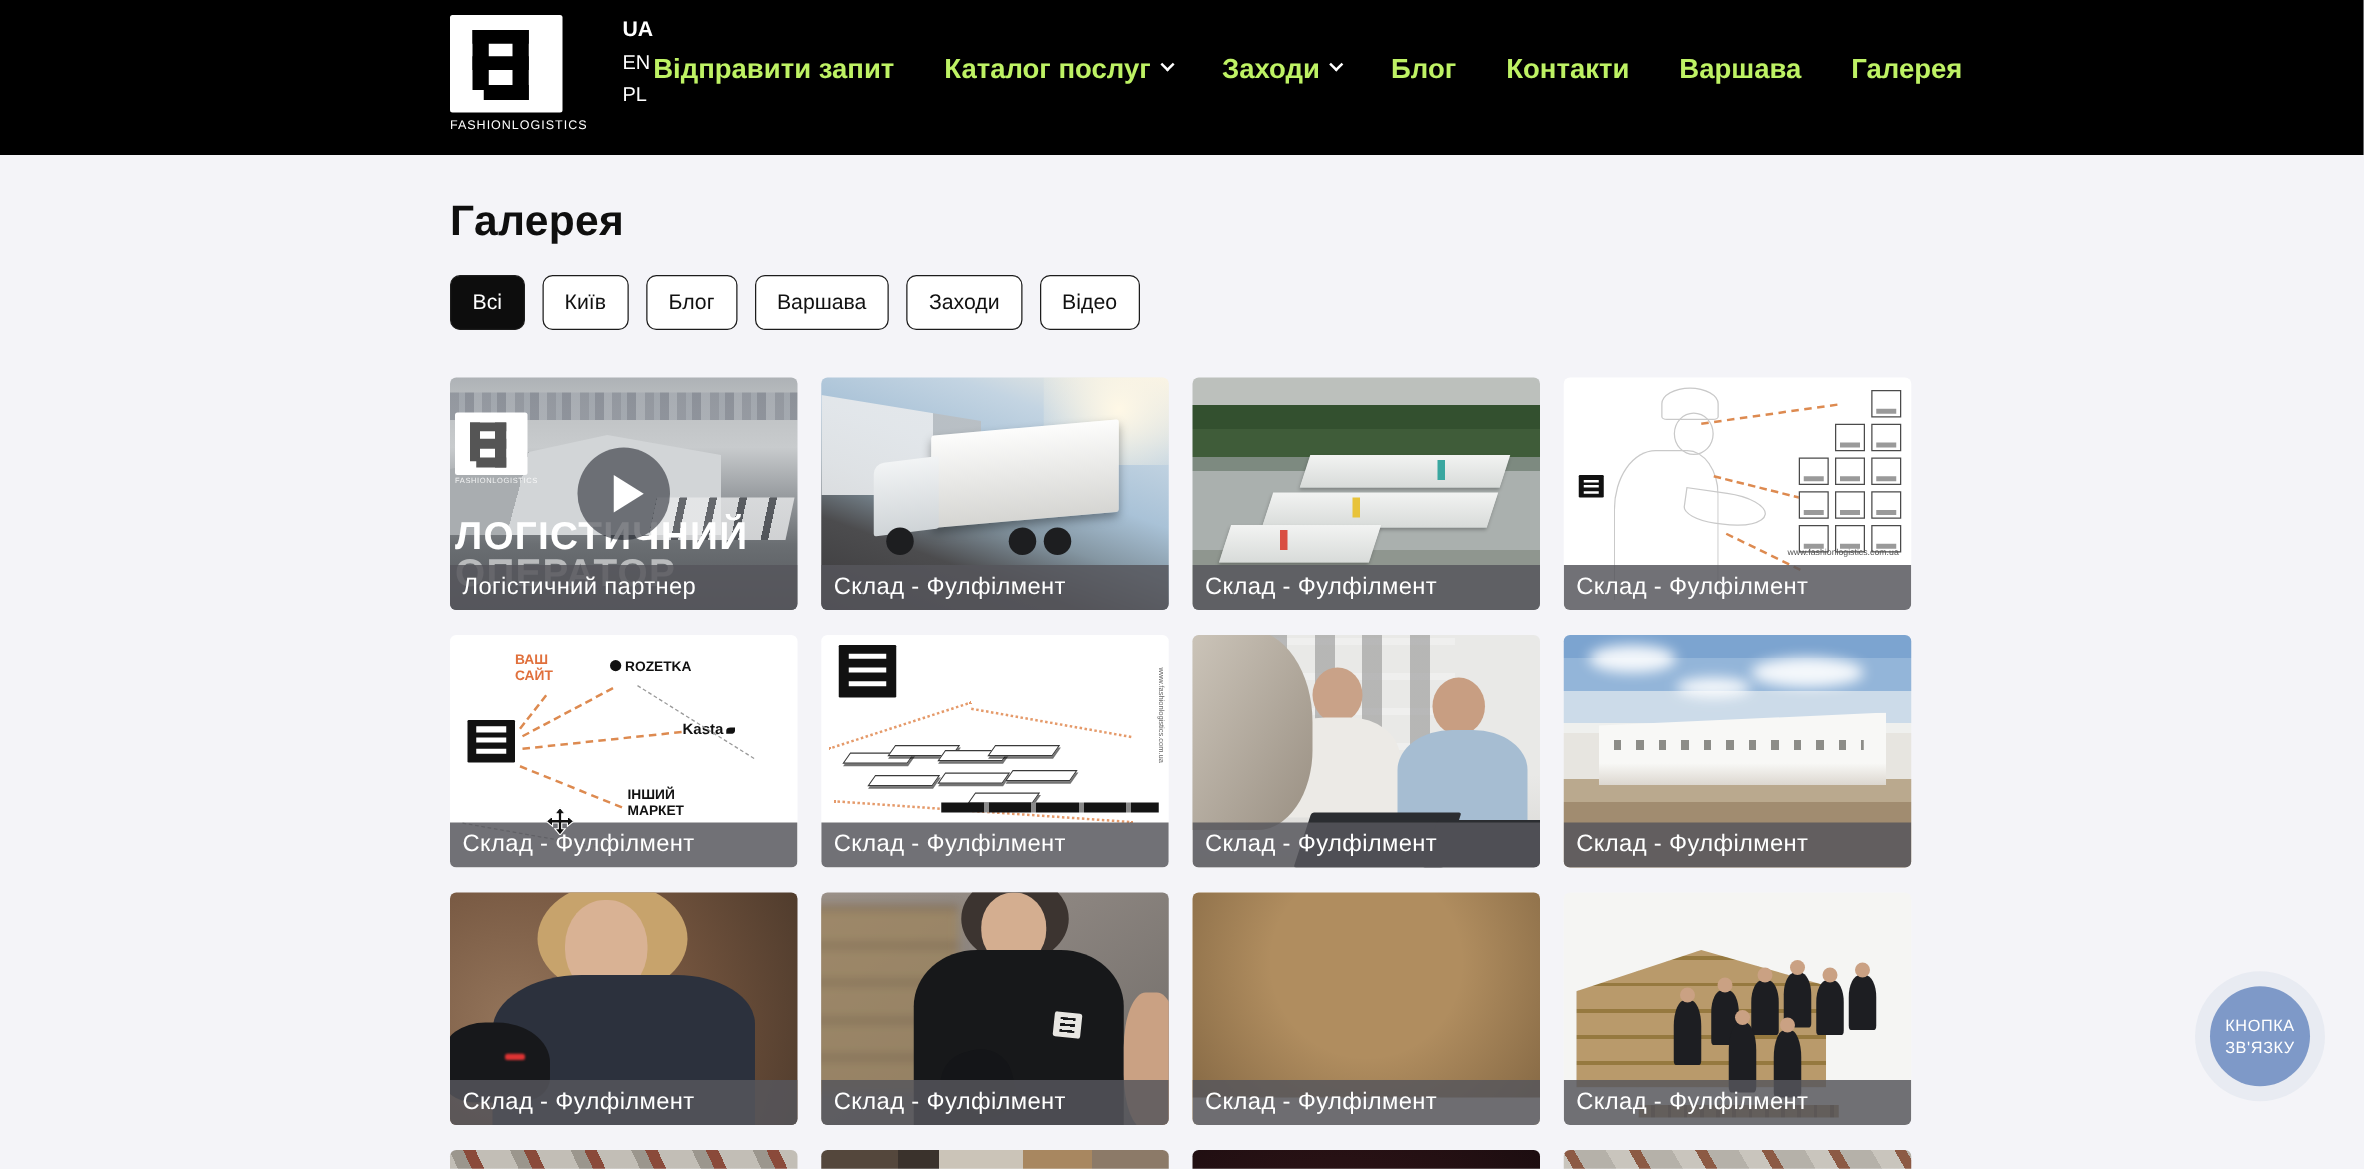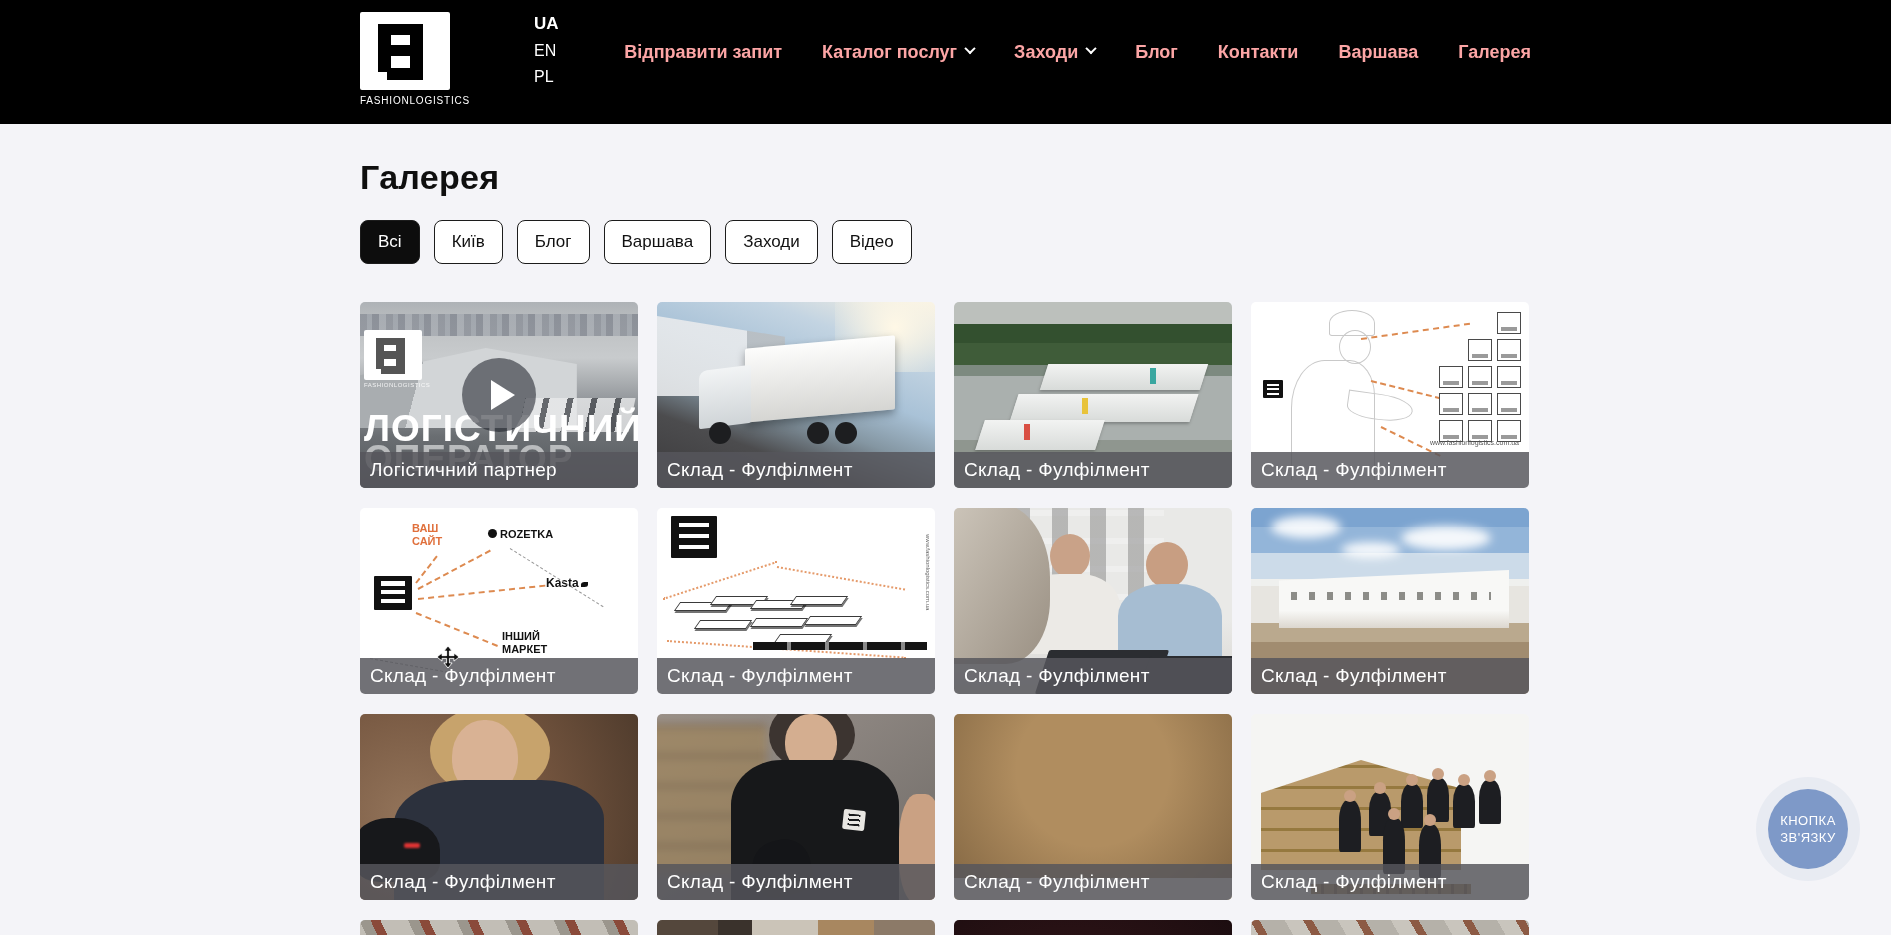--- a/index.html
+++ b/index.html
@@ -11,25 +11,25 @@
   .header-inner { width:1171px; margin:0 auto; height:100%; display:flex; align-items:flex-start; }
   .logo-block { margin-top:12px; width:92px; cursor:pointer; }
   .logo-square { width:90px; height:78px; background:#fff; border-radius:2px; position:relative; }
   .logo-square .bar { position:absolute; background:#000; }
   .b-top  { left:20%; top:15%;  width:50%; height:15%; }
   .b-mid  { left:20%; top:42%;  width:50%; height:15%; }
   .b-lstem{ left:20%; top:15%;  width:14%; height:62%; }
   .b-rstem{ left:56%; top:15%;  width:14%; height:72%; }
   .b-bot  { left:30%; top:72%;  width:40%; height:15%; }
   .brand-text { color:#fff; font-size:10px; letter-spacing:.8px; margin-top:5px; white-space:nowrap; }
-  .lang-col { margin-left:82px; margin-top:14px; display:flex; flex-direction:column; gap:8px; color:#fff; }
+  .lang-col { margin-left:46px; margin-top:14px; display:flex; flex-direction:column; gap:8px; color:#fff; }
   .lang { font-size:16px; cursor:pointer; }
   .lang.active { font-weight:700; font-size:17px; }
   .nav { margin-left:auto; display:flex; align-items:center; gap:40px; margin-top:42px; }
-  .nav-item { color:#fca5a5; font-size:18px; font-weight:700; white-space:nowrap; cursor:pointer; display:flex; align-items:center; }
+  .nav-item { color:#bef264; font-size:22px; font-weight:700; white-space:nowrap; cursor:pointer; display:flex; align-items:center; }
   .chev { width:8px; height:8px; border-right:2px solid #fff; border-bottom:2px solid #fff; transform:rotate(45deg) translate(-1px,-1px); margin-left:9px; margin-top:-5px; }
 
   
   .container { width:1171px; margin:0 auto; }
   .page-title { margin-top:34px; font-size:34px; font-weight:700; color:#0f0f0f; letter-spacing:.3px; }
   .filters { margin-top:23px; display:flex; gap:14px; }
   .chip { height:44px; padding:0 17px; display:flex; align-items:center; background:#fff; border:1.5px solid #1c1c1c; border-radius:8px; font-size:17px; color:#111; cursor:pointer; white-space:nowrap; }
   .chip.active { background:#0d0d0d; color:#fff; }
 
   .grid { margin-top:38px; display:grid; grid-template-columns:repeat(4,278px); column-gap:19px; row-gap:20px; }
@@ -41,21 +41,21 @@
   .fl .sq { position:absolute; inset:0; border-radius:1px; }
   .fl .r { position:absolute; }
 
   
   .art-video { background:linear-gradient(180deg,#aeb2b6 0%,#bfc2c4 14%,#c8cbcd 30%,#95999d 52%,#6a6e72 72%,#54575b 100%); }
   .skyline { position:absolute; top:12px; left:0; right:0; height:22px; background:repeating-linear-gradient(90deg,#878c95 0 7px,#9aa0a8 7px 12px,#7e838d 12px 19px,#a3a8af 19px 26px); opacity:.75; }
   .t1-building { position:absolute; left:0; top:46px; width:78%; height:80px; background:linear-gradient(105deg,#a9adb0 0 28%,#d2d5d7 28% 100%); clip-path:polygon(0 34%,58% 0,100% 20%,100% 100%,0 100%); }
   .t1-trucks { position:absolute; right:6px; top:96px; width:110px; height:34px; background:repeating-linear-gradient(90deg,#e8e9ea 0 18px,#4a4d52 18px 24px); opacity:.8; transform:skewX(-12deg); }
   .play-btn { position:absolute; left:50%; top:50%; transform:translate(-50%,-50%); width:74px; height:74px; border-radius:50%; background:rgba(24,27,37,.55); z-index:5; display:flex; align-items:center; justify-content:center; }
   .play-tri { width:0; height:0; border-left:24px solid #fff; border-top:15px solid transparent; border-bottom:15px solid transparent; margin-left:7px; }
-  .video-words { position:absolute; left:4px; bottom:14px; z-index:4; font-weight:700; font-size:37px; line-height:30px; letter-spacing:1px; color:#fff; }
+  .video-words { position:absolute; left:4px; bottom:14px; z-index:4; font-weight:700; font-size:31px; line-height:30px; letter-spacing:1px; color:#fff; }
   .video-words .w2 { color:rgba(255,255,255,.55); }
   .t1-logo-wrap { position:absolute; left:4px; top:28px; z-index:3; }
   .t1-logo-text { color:rgba(255,255,255,.85); font-size:6px; letter-spacing:.5px; margin-top:2px; }
 
   
   .art-truck { background:linear-gradient(200deg,#f7f1e3 0%,#c3d4e2 22%,#a9c2d7 42%,#8496a2 58%,#4c4c4e 74%,#3b3a3c 100%); }
   .t2-wh { position:absolute; left:0; top:14px; width:46%; height:80px; background:linear-gradient(90deg,#e8eaec 0 70%,#b9bec2 70% 100%); clip-path:polygon(0 0,100% 26%,100% 100%,0 100%); opacity:.9; }
   .t2-box { position:absolute; left:88px; top:40px; width:150px; height:74px; background:linear-gradient(180deg,#fdfdfc,#d5d5d2); transform:skewY(-5deg); border-radius:2px; box-shadow:0 4px 8px rgba(0,0,0,.35); }
   .t2-cab { position:absolute; left:42px; top:66px; width:52px; height:58px; background:linear-gradient(180deg,#f2f4f5,#cfd4d7); border-radius:8px 2px 2px 2px; transform:skewY(-7deg); }
   .t2-wheel { position:absolute; width:22px; height:22px; border-radius:50%; background:#1d1e20; bottom:44px; }

